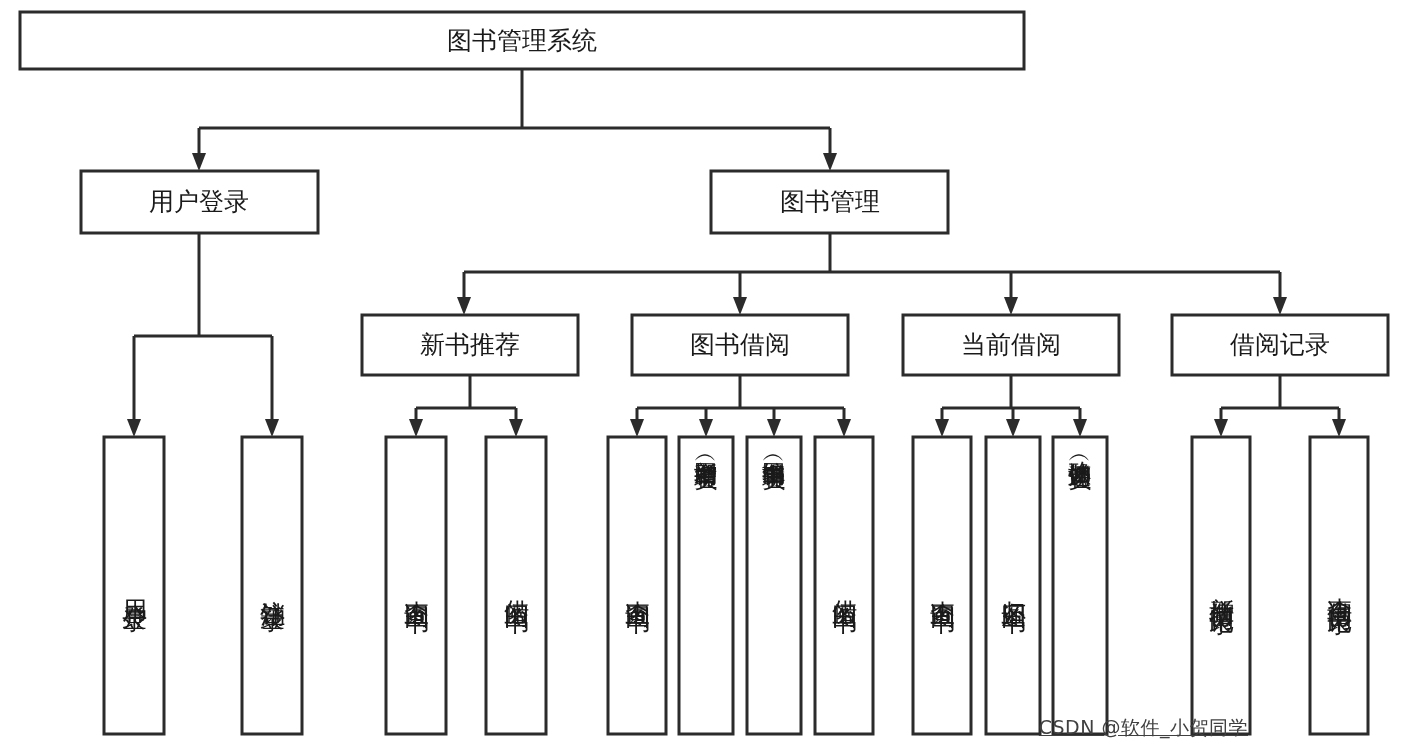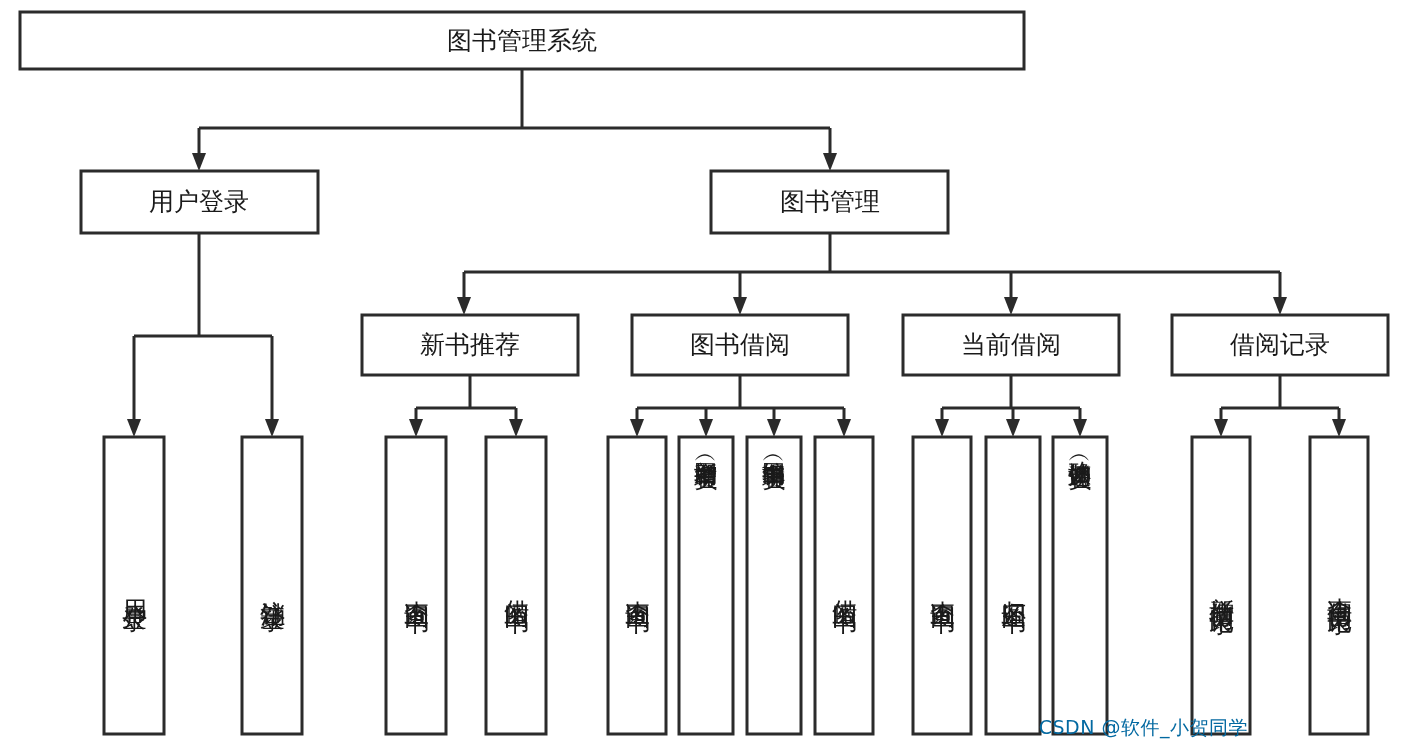--- a/index.html
+++ b/index.html
@@ -70,23 +70,24 @@
   .arrow-head {
     fill: #2b2b2b;
     stroke: none;
   }
   #watermark {
     position: absolute;
     right: 8px;
     bottom: 6px;
     font-family: "DejaVu Sans", "Liberation Sans", sans-serif;
     font-size: 19px;
-    color: #0369a1;
+    color: #404040;
     letter-spacing: 0.5px;
     white-space: nowrap;
+    text-decoration: underline;
   }
 </style>
 </head>
 <body>
 
 <div id="diagram-root">
 
   <svg id="tree-svg" viewBox="0 0 1405 747">
     <defs>
       <marker id="arrow" viewBox="0 0 12 14" refX="6" refY="13" markerWidth="12" markerHeight="14" orient="auto-start-reverse" markerUnits="userSpaceOnUse">

